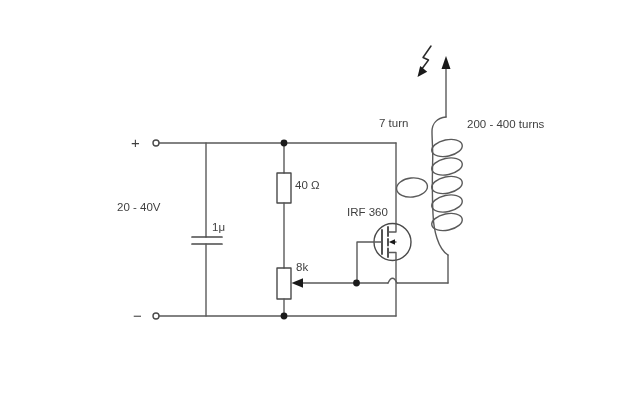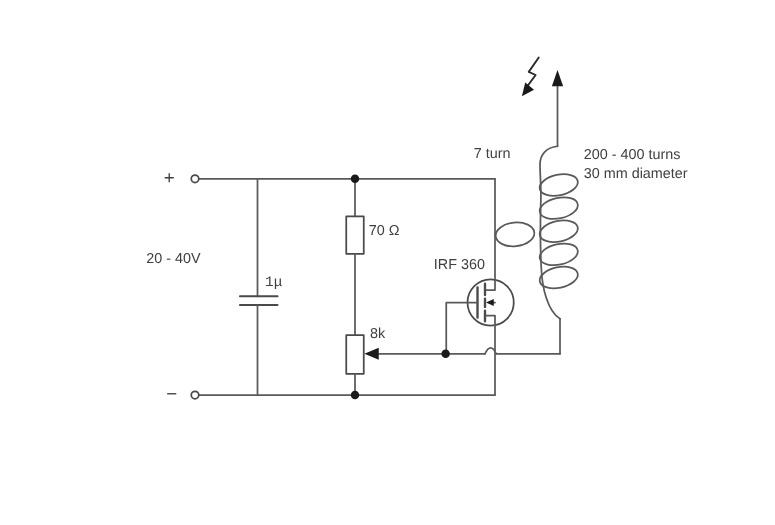--- a/index.html
+++ b/index.html
@@ -81,23 +81,22 @@
 
       <circle cx="284" cy="143" r="3.4" fill="#1a1a1a" stroke="none"></circle>
       <circle cx="284" cy="316" r="3.4" fill="#1a1a1a" stroke="none"></circle>
       <circle cx="356.5" cy="283" r="3.4" fill="#1a1a1a" stroke="none"></circle>
     </g>
   </svg>
 
   <div class="lbl big" style="left:131px;top:135px;">+</div>
   <div class="lbl big" style="left:133px;top:308px;">−</div>
   <div class="lbl" style="left:117px;top:200px;">20 - 40V</div>
-  <div class="lbl" style="left:212px;top:220px;font-family:Liberation Mono, monospace;">1μ</div>
-  <div class="lbl" style="left:295px;top:178px;">70 Ω</div>
+  <div class="lbl" style="left:212px;top:220px;">1μ</div>
+  <div class="lbl" style="left:295px;top:178px;">40 Ω</div>
   <div class="lbl" style="left:296px;top:260px;">8k</div>
   <div class="lbl" style="left:347px;top:205px;">IRF 360</div>
   <div class="lbl" style="left:379px;top:116px;">7 turn</div>
   <div class="lbl" style="left:467px;top:117px;">
     <div>200 - 400 turns</div>
-    <div>30 mm diameter</div>
   </div>
 
 </div>
 
 </body></html>

